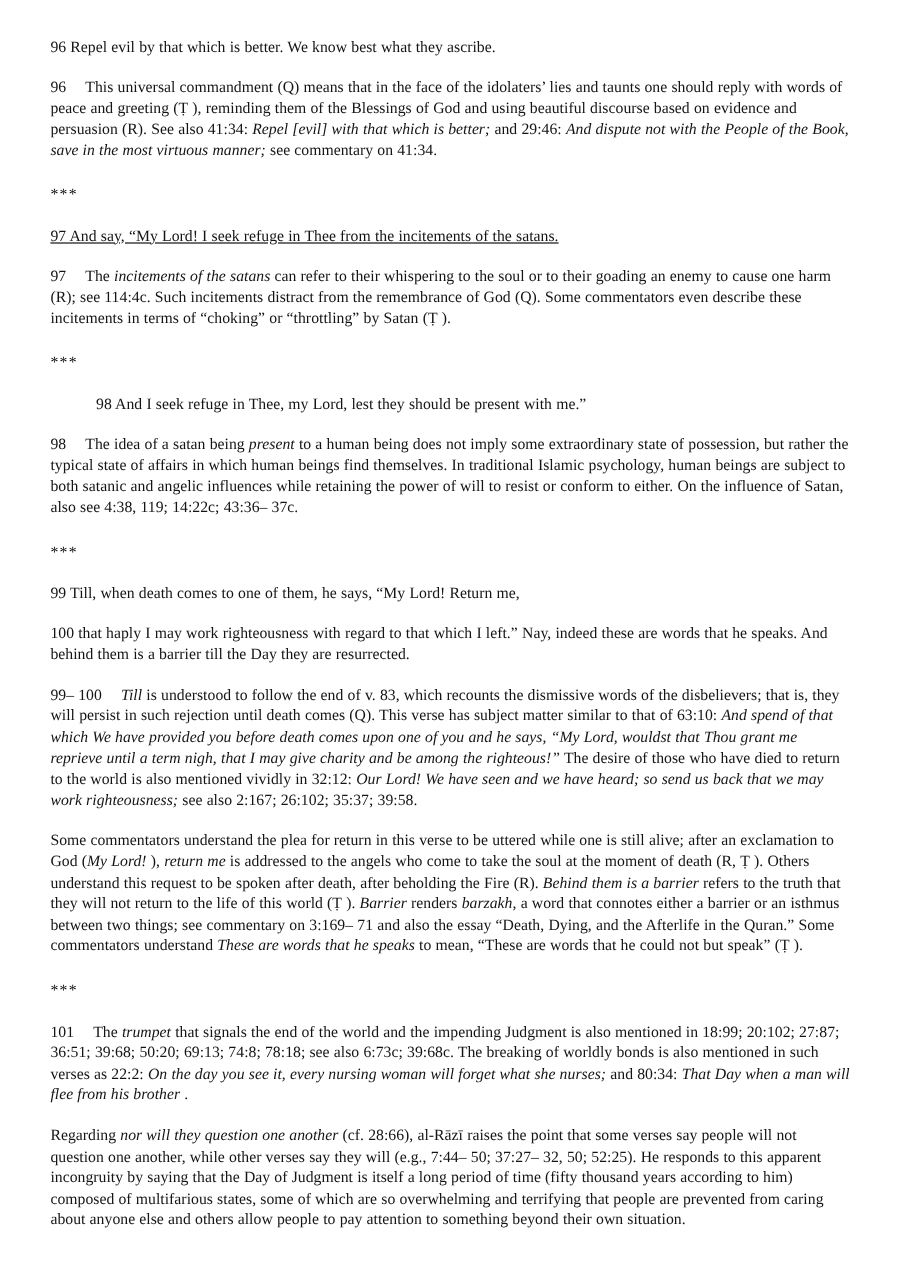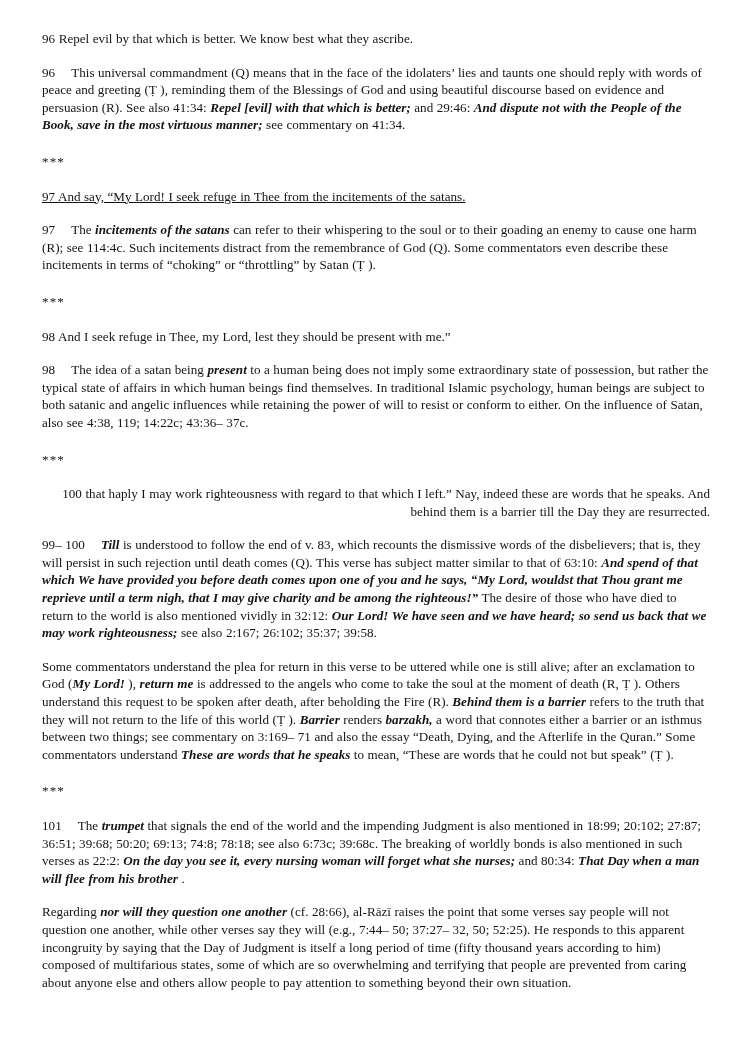--- a/index.html
+++ b/index.html
@@ -43,41 +43,41 @@
   }
   .sep {
     font-size: 13.1px;
     line-height: 17.6px;
     letter-spacing: 1.1px;
     margin: 0 0 17px 0;
     color: #141414;
   }
   .it {
     font-style: italic;
-    font-weight: bold;
   }
   .idt-sp {
     display: inline-block;
     width: 16px;
   }
 </style>
 </head>
 <body>
 
 <div class="page">
   <div class="content" id="content">
       <p class="block verse" style="margin-bottom: 16px;"><span>96 Repel evil by that which is better. We know best what they ascribe.</span></p>
       <p class="block commentary" style="margin-bottom: 19px;"><span>96</span><span class="idt-sp">&nbsp;</span><span>This universal commandment (Q) means that in the face of the idolaters’ lies and taunts one should reply with words of peace and greeting (Ṭ ), reminding them of the Blessings of God and using beautiful discourse based on evidence and persuasion (R). See also 41:34: </span><span class="it">Repel [evil] with that which is better;</span><span> and 29:46: </span><span class="it">And dispute not with the People of the Book, save in the most virtuous manner;</span><span> see commentary on 41:34.</span></p>
       <p class="block sep" style="margin-bottom: 17px;">***</p>
       <p class="block verse" style="margin-bottom: 16px; text-decoration: underline;"><span>97 And say, “My Lord! I seek refuge in Thee from the incitements of the satans.</span></p>
       <p class="block commentary" style="margin-bottom: 19px;"><span>97</span><span class="idt-sp">&nbsp;</span><span>The </span><span class="it">incitements of the satans</span><span> can refer to their whispering to the soul or to their goading an enemy to cause one harm (R); see 114:4c. Such incitements distract from the remembrance of God (Q). Some commentators even describe these incitements in terms of “choking” or “throttling” by Satan (Ṭ ).</span></p>
       <p class="block sep" style="margin-bottom: 17px;">***</p>
-      <p class="block verse" style="margin-bottom: 16px;"><span>98 And I seek refuge in Thee, my Lord, lest they should be present with me.”</span></p>
+      <p class="block verse" style="margin-bottom: 16px; margin-left: 38px;"><span>98 And I seek refuge in Thee, my Lord, lest they should be present with me.”</span></p>
       <p class="block commentary" style="margin-bottom: 19px;"><span>98</span><span class="idt-sp">&nbsp;</span><span>The idea of a satan being </span><span class="it">present</span><span> to a human being does not imply some extraordinary state of possession, but rather the typical state of affairs in which human beings find themselves. In traditional Islamic psychology, human beings are subject to both satanic and angelic influences while retaining the power of will to resist or conform to either. On the influence of Satan, also see 4:38, 119; 14:22c; 43:36– 37c.</span></p>
       <p class="block sep" style="margin-bottom: 17px;">***</p>
-      <p class="block verse" style="margin-bottom: 16px; text-align: right;"><span>100 that haply I may work righteousness with regard to that which I left.” Nay, indeed these are words that he speaks. And behind them is a barrier till the Day they are resurrected.</span></p>
+      <p class="block verse" style="margin-bottom: 16px;"><span>99 Till, when death comes to one of them, he says, “My Lord! Return me,</span></p>
+      <p class="block verse" style="margin-bottom: 16px;"><span>100 that haply I may work righteousness with regard to that which I left.” Nay, indeed these are words that he speaks. And behind them is a barrier till the Day they are resurrected.</span></p>
       <p class="block commentary" style="margin-bottom: 16px;"><span>99– 100</span><span class="idt-sp">&nbsp;</span><span class="it">Till</span><span> is understood to follow the end of v. 83, which recounts the dismissive words of the disbelievers; that is, they will persist in such rejection until death comes (Q). This verse has subject matter similar to that of 63:10: </span><span class="it">And spend of that which We have provided you before death comes upon one of you and he says, “My Lord, wouldst that Thou grant me reprieve until a term nigh, that I may give charity and be among the righteous!”</span><span> The desire of those who have died to return to the world is also mentioned vividly in 32:12: </span><span class="it">Our Lord! We have seen and we have heard; so send us back that we may work righteousness;</span><span> see also 2:167; 26:102; 35:37; 39:58.</span></p>
       <p class="block paragraph" style="margin-bottom: 19px;"><span>Some commentators understand the plea for return in this verse to be uttered while one is still alive; after an exclamation to God (</span><span class="it">My Lord!</span><span> ), </span><span class="it">return me</span><span> is addressed to the angels who come to take the soul at the moment of death (R, Ṭ ). Others understand this request to be spoken after death, after beholding the Fire (R). </span><span class="it">Behind them is a barrier</span><span> refers to the truth that they will not return to the life of this world (Ṭ ). </span><span class="it">Barrier</span><span> renders </span><span class="it">barzakh,</span><span> a word that connotes either a barrier or an isthmus between two things; see commentary on 3:169– 71 and also the essay “Death, Dying, and the Afterlife in the Quran.” Some commentators understand </span><span class="it">These are words that he speaks</span><span> to mean, “These are words that he could not but speak” (Ṭ ).</span></p>
       <p class="block sep" style="margin-bottom: 17px;">***</p>
       <p class="block commentary" style="margin-bottom: 16px;"><span>101</span><span class="idt-sp">&nbsp;</span><span>The </span><span class="it">trumpet</span><span> that signals the end of the world and the impending Judgment is also mentioned in 18:99; 20:102; 27:87; 36:51; 39:68; 50:20; 69:13; 74:8; 78:18; see also 6:73c; 39:68c. The breaking of worldly bonds is also mentioned in such verses as 22:2: </span><span class="it">On the day you see it, every nursing woman will forget what she nurses;</span><span> and 80:34: </span><span class="it">That Day when a man will flee from his brother</span><span> .</span></p>
       <p class="block paragraph" style="margin-bottom: 19px;"><span>Regarding </span><span class="it">nor will they question one another</span><span> (cf. 28:66), al-Rāzī raises the point that some verses say people will not question one another, while other verses say they will (e.g., 7:44– 50; 37:27– 32, 50; 52:25). He responds to this apparent incongruity by saying that the Day of Judgment is itself a long period of time (fifty thousand years according to him) composed of multifarious states, some of which are so overwhelming and terrifying that people are prevented from caring about anyone else and others allow people to pay attention to something beyond their own situation.</span></p>
     </div>
 </div>
 
 </body></html>

